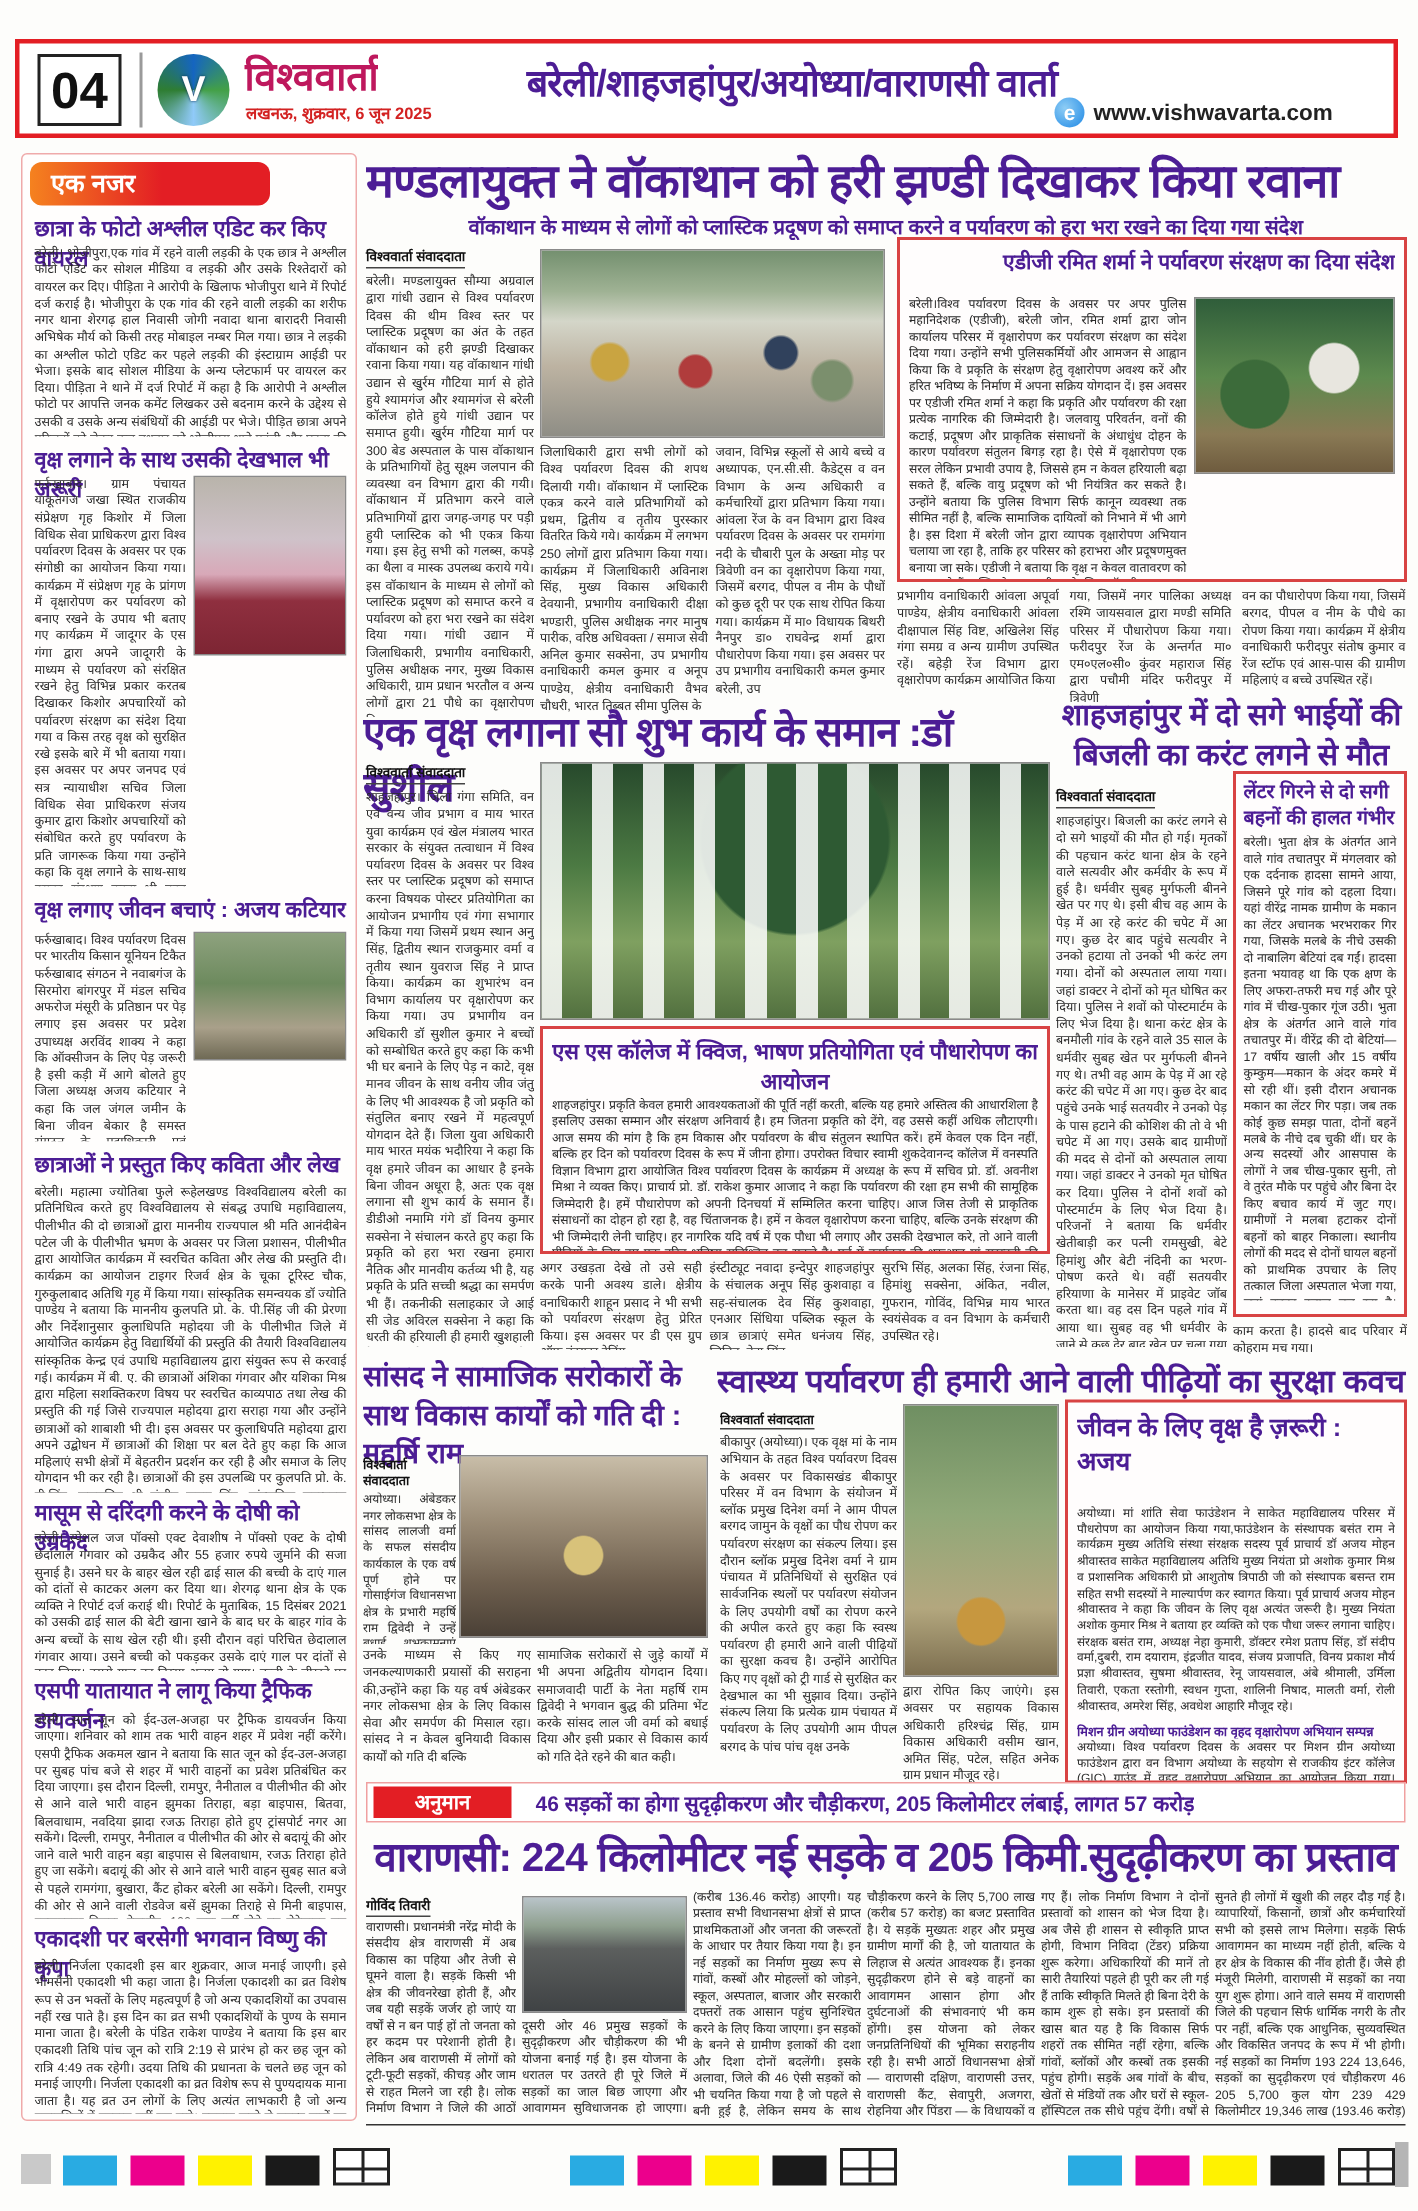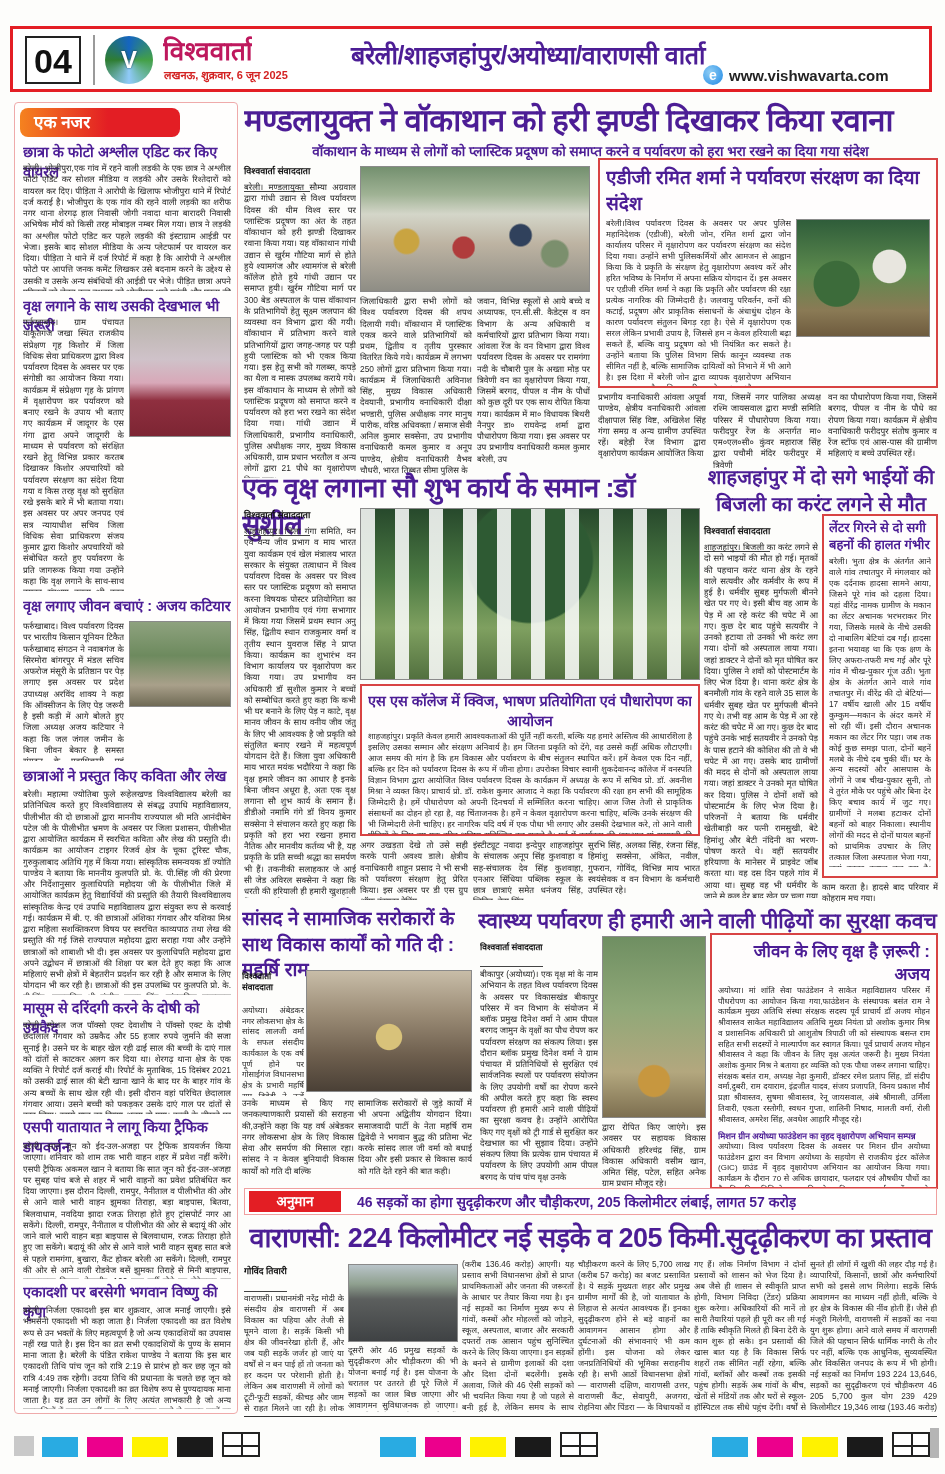--- a/index.html
+++ b/index.html
@@ -2,21 +2,21 @@
 <html><head>
 <meta charset="utf-8">
 <style>
   html,body{margin:0;padding:0;}
   body{width:945px;height:1474px;background:#fdfdfb;position:relative;
        font-family:"Liberation Sans","DejaVu Sans",sans-serif;color:#1a1a1a;}
   .abs{position:absolute;box-sizing:border-box;}
   .bt{font-size:8.4px;line-height:1.34;text-align:justify;color:#2a2a2a;overflow:hidden;}
   .hl{font-weight:bold;color:#4c1d95;overflow:hidden;}
   .rep{font-weight:bold;font-size:9px;color:#111;border-bottom:1px solid #444;
-       display:inline-block;padding-bottom:14px;}
+       display:inline-block;padding-bottom:1px;}
   .photo{border:1px solid #8a8a8a;overflow:hidden;}
   .redbox{border:2px solid #d84343;background:#fffdfd;}
   .p-crowd{background:
      radial-gradient(circle at 20% 60%, #c9a441 0 6%, transparent 7%),
      radial-gradient(circle at 45% 65%, #b03c3c 0 7%, transparent 8%),
      radial-gradient(circle at 70% 55%, #30415c 0 6%, transparent 7%),
      radial-gradient(circle at 85% 70%, #7b8f6d 0 6%, transparent 7%),
      linear-gradient(180deg,#74906f 0%,#9fb294 22%,#d4d6c9 38%,#bdb3a2 62%,#8e8d85 100%);}
   .p-plant{background:
      radial-gradient(circle at 70% 40%, #e8e6df 0 14%, transparent 15%),
@@ -100,21 +100,21 @@
 <div class="abs hl" style="left:244px;top:98px;width:693px;font-size:31px;letter-spacing:-0.5px;text-align:left;">मण्डलायुक्त ने वॉकाथान को हरी झण्डी दिखाकर किया रवाना</div>
 <div class="abs hl" style="left:244px;top:142px;width:693px;font-size:13.5px;text-align:center;font-weight:600;">वॉकाथान के माध्यम से लोगों को प्लास्टिक प्रदूषण को समाप्त करने व पर्यावरण को हरा भरा रखने का दिया गया संदेश</div>
 
 <span class="abs rep" style="left:244px;top:164px;">विश्ववार्ता संवाददाता</span>
 <div class="abs bt" style="left:244px;top:182px;width:112px;height:296px;">बरेली। मण्डलायुक्त सौम्या अग्रवाल द्वारा गांधी उद्यान से विश्व पर्यावरण दिवस की थीम विश्व स्तर पर प्लास्टिक प्रदूषण का अंत के तहत वॉकाथान को हरी झण्डी दिखाकर रवाना किया गया। यह वॉकाथान गांधी उद्यान से खुर्रम गौटिया मार्ग से होते हुये श्यामगंज और श्यामगंज से बरेली कॉलेज होते हुये गांधी उद्यान पर समाप्त हुयी। खुर्रम गौटिया मार्ग पर 300 बेड अस्पताल के पास वॉकाथान के प्रतिभागियों हेतु सूक्ष्म जलपान की व्यवस्था वन विभाग द्वारा की गयी। वॉकाथान में प्रतिभाग करने वाले प्रतिभागियों द्वारा जगह-जगह पर पड़ी हुयी प्लास्टिक को भी एकत्र किया गया। इस हेतु सभी को गलब्स, कपड़े का थैला व मास्क उपलब्ध कराये गये। इस वॉकाथान के माध्यम से लोगों को प्लास्टिक प्रदूषण को समाप्त करने व पर्यावरण को हरा भरा रखने का संदेश दिया गया। गांधी उद्यान में जिलाधिकारी, प्रभागीय वनाधिकारी, पुलिस अधीक्षक नगर, मुख्य विकास अधिकारी, ग्राम प्रधान भरतौल व अन्य लोगों द्वारा 21 पौधे का वृक्षारोपण किया गया।</div>
 <div class="abs photo p-crowd" style="left:360px;top:166px;width:230px;height:126px;"></div>
 <div class="abs bt" style="left:360px;top:296px;width:112px;height:182px;">जिलाधिकारी द्वारा सभी लोगों को विश्व पर्यावरण दिवस की शपथ दिलायी गयी। वॉकाथान में प्लास्टिक एकत्र करने वाले प्रतिभागियों को प्रथम, द्वितीय व तृतीय पुरस्कार वितरित किये गये। कार्यक्रम में लगभग 250 लोगों द्वारा प्रतिभाग किया गया। कार्यक्रम में जिलाधिकारी अविनाश सिंह, मुख्य विकास अधिकारी देवयानी, प्रभागीय वनाधिकारी दीक्षा भण्डारी, पुलिस अधीक्षक नगर मानुष पारीक, वरिष्ठ अधिवक्ता / समाज सेवी अनिल कुमार सक्सेना, उप प्रभागीय वनाधिकारी कमल कुमार व अनूप पाण्डेय, क्षेत्रीय वनाधिकारी वैभव चौधरी, भारत तिब्बत सीमा पुलिस के</div>
 <div class="abs bt" style="left:477px;top:296px;width:113px;height:182px;">जवान, विभिन्न स्कूलों से आये बच्चे व अध्यापक, एन.सी.सी. कैडेट्स व वन विभाग के अन्य अधिकारी व कर्मचारियों द्वारा प्रतिभाग किया गया। आंवला रेंज के वन विभाग द्वारा विश्व पर्यावरण दिवस के अवसर पर रामगंगा नदी के चौबारी पुल के अख्ता मोड़ पर त्रिवेणी वन का वृक्षारोपण किया गया, जिसमें बरगद, पीपल व नीम के पौधों को कुछ दूरी पर एक साथ रोपित किया गया। कार्यक्रम में मा० विधायक बिथरी नैनपुर डा० राघवेन्द्र शर्मा द्वारा पौधारोपण किया गया। इस अवसर पर उप प्रभागीय वनाधिकारी कमल कुमार बरेली, उप</div>
 
 <div class="abs redbox" style="left:598px;top:158px;width:340px;height:230px;padding:4px 6px;overflow:hidden;">
-  <div class="hl" style="font-size:19px;text-align:left;margin-bottom:3px;">एडीजी रमित शर्मा ने पर्यावरण संरक्षण का दिया संदेश</div>
+  <div class="hl" style="font-size:14px;text-align:right;margin-bottom:15px;">एडीजी रमित शर्मा ने पर्यावरण संरक्षण का दिया संदेश</div>
   <div class="photo p-plant" style="float:right;width:132px;height:116px;margin:0 0 4px 5px;"></div>
   <div class="bt" style="height:196px;font-size:8.2px;">बरेली।विश्व पर्यावरण दिवस के अवसर पर अपर पुलिस महानिदेशक (एडीजी), बरेली जोन, रमित शर्मा द्वारा जोन कार्यालय परिसर में वृक्षारोपण कर पर्यावरण संरक्षण का संदेश दिया गया। उन्होंने सभी पुलिसकर्मियों और आमजन से आह्वान किया कि वे प्रकृति के संरक्षण हेतु वृक्षारोपण अवश्य करें और हरित भविष्य के निर्माण में अपना सक्रिय योगदान दें। इस अवसर पर एडीजी रमित शर्मा ने कहा कि प्रकृति और पर्यावरण की रक्षा प्रत्येक नागरिक की जिम्मेदारी है। जलवायु परिवर्तन, वनों की कटाई, प्रदूषण और प्राकृतिक संसाधनों के अंधाधुंध दोहन के कारण पर्यावरण संतुलन बिगड़ रहा है। ऐसे में वृक्षारोपण एक सरल लेकिन प्रभावी उपाय है, जिससे हम न केवल हरियाली बढ़ा सकते हैं, बल्कि वायु प्रदूषण को भी नियंत्रित कर सकते है। उन्होंने बताया कि पुलिस विभाग सिर्फ कानून व्यवस्था तक सीमित नहीं है, बल्कि सामाजिक दायित्वों को निभाने में भी आगे है। इस दिशा में बरेली जोन द्वारा व्यापक वृक्षारोपण अभियान चलाया जा रहा है, ताकि हर परिसर को हराभरा और प्रदूषणमुक्त बनाया जा सके। एडीजी ने बताया कि वृक्ष न केवल वातावरण को शुद्ध करते हैं, बल्कि वे मानव जीवन के लिए ऑक्सीजन, छाया, फल और ईंधन का स्रोत भी हैं। एक वृक्ष अपने जीवनकाल में संरक्षण करता है और कार्बन डाइऑक्साइड को सोखकर वातावरण को शुद्ध बनाता है उन्होंने कहा कि हमें यह सुनिश्चित करना चाहिए कि लगाए गए पौधों की नियमित देखभाल हो और वे पूर्ण विकसित वृक्ष बन सकें। इससे भविष्य की पीढ़ियों को एक स्वच्छ और स्वस्थ वातावरण मिल सकेगा। कार्यक्रम के दौरान विशेष कार्याधिकारी (कल्याण), बरेली जोन, स्टॉफ अफिसर और जोन कार्यालय की सभी शाखाओं के प्रभारी उपस्थित रहे। सभी अधिकारियों ने पर्यावरण संरक्षण की शपथ ली और परिसर में पौधे लगाकर भागीदारी निभाई।</div>
 </div>
 <div class="abs bt" style="left:598px;top:392px;width:108px;height:86px;">प्रभागीय वनाधिकारी आंवला अपूर्वा पाण्डेय, क्षेत्रीय वनाधिकारी आंवला दीक्षापाल सिंह विष्ट, अखिलेश सिंह गंगा समग्र व अन्य ग्रामीण उपस्थित रहें। बहेड़ी रेंज विभाग द्वारा वृक्षारोपण कार्यक्रम आयोजित किया</div>
 <div class="abs bt" style="left:713px;top:392px;width:108px;height:86px;">गया, जिसमें नगर पालिका अध्यक्ष रश्मि जायसवाल द्वारा मण्डी समिति परिसर में पौधारोपण किया गया। फरीदपुर रेंज के अन्तर्गत मा० एम०एल०सी० कुंवर महाराज सिंह द्वारा पचौमी मंदिर फरीदपुर में त्रिवेणी</div>
 <div class="abs bt" style="left:828px;top:392px;width:109px;height:86px;">वन का पौधारोपण किया गया, जिसमें बरगद, पीपल व नीम के पौधे का रोपण किया गया। कार्यक्रम में क्षेत्रीय वनाधिकारी फरीदपुर संतोष कुमार व रेंज स्टॉफ एवं आस-पास की ग्रामीण महिलाएं व बच्चे उपस्थित रहें।</div>
 
 <div class="abs hl" style="left:242px;top:468px;width:458px;font-size:27px;letter-spacing:-0.5px;">एक वृक्ष लगाना सौ शुभ कार्य के समान :डॉ सुशील</div>
 <span class="abs rep" style="left:244px;top:508px;">विश्ववार्ता संवाददाता</span>
 <div class="abs bt" style="left:244px;top:526px;width:112px;height:372px;">शाहजहांपुर। जिला गंगा समिति, वन एवं वन्य जीव प्रभाग व माय भारत युवा कार्यक्रम एवं खेल मंत्रालय भारत सरकार के संयुक्त तत्वाधान में विश्व पर्यावरण दिवस के अवसर पर विश्व स्तर पर प्लास्टिक प्रदूषण को समाप्त करना विषयक पोस्टर प्रतियोगिता का आयोजन प्रभागीय एवं गंगा सभागार में किया गया जिसमें प्रथम स्थान अनु सिंह, द्वितीय स्थान राजकुमार वर्मा व तृतीय स्थान युवराज सिंह ने प्राप्त किया। कार्यक्रम का शुभारंभ वन विभाग कार्यालय पर वृक्षारोपण कर किया गया। उप प्रभागीय वन अधिकारी डॉ सुशील कुमार ने बच्चों को सम्बोधित करते हुए कहा कि कभी भी घर बनाने के लिए पेड़ न काटे, वृक्ष मानव जीवन के साथ वनीय जीव जंतु के लिए भी आवश्यक है जो प्रकृति को संतुलित बनाए रखने में महत्वपूर्ण योगदान देते हैं। जिला युवा अधिकारी माय भारत मयंक भदौरिया ने कहा कि वृक्ष हमारे जीवन का आधार है इनके बिना जीवन अधूरा है, अतः एक वृक्ष लगाना सौ शुभ कार्य के समान हैं। डीडीओ नमामि गंगे डॉ विनय कुमार सक्सेना ने संचालन करते हुए कहा कि प्रकृति को हरा भरा रखना हमारा नैतिक और मानवीय कर्तव्य भी है, यह प्रकृति के प्रति सच्ची श्रद्धा का समर्पण भी हैं। तकनीकी सलाहकार जे आई सी जेड अविरल सक्सेना ने कहा कि धरती की हरियाली ही हमारी खुशहाली हैं। भारत के साथ आज अनेक देश वृक्ष और प्रकृति को बचाने का कार्य कर रही हैं। असिस्टेंट प्रोफेसर डॉ रुपक श्रीवास्तव ने कहा आप सभी बच्चे कहीं भी कोई पेड़</div>
@@ -148,21 +148,21 @@
 
 <div class="abs hl" style="left:478px;top:906px;width:460px;font-size:21px;white-space:nowrap;overflow:hidden;">स्वास्थ्य पर्यावरण ही हमारी आने वाली पीढ़ियों का सुरक्षा कवच</div>
 <div class="abs" style="left:480px;top:936px;width:118px;height:252px;overflow:hidden;">
   <span class="rep" style="font-size:8.5px;">विश्ववार्ता संवाददाता</span>
   <div class="bt" style="margin-top:2px;">बीकापुर (अयोध्या)। एक वृक्ष मां के नाम अभियान के तहत विश्व पर्यावरण दिवस के अवसर पर विकासखंड बीकापुर परिसर में वन विभाग के संयोजन में ब्लॉक प्रमुख दिनेश वर्मा ने आम पीपल बरगद जामुन के वृक्षों का पौध रोपण कर पर्यावरण संरक्षण का संकल्प लिया। इस दौरान ब्लॉक प्रमुख दिनेश वर्मा ने ग्राम पंचायत में प्रतिनिधियों से सुरक्षित एवं सार्वजनिक स्थलों पर पर्यावरण संयोजन के लिए उपयोगी वर्षों का रोपण करने की अपील करते हुए कहा कि स्वस्थ पर्यावरण ही हमारी आने वाली पीढ़ियों का सुरक्षा कवच है। उन्होंने आरोपित किए गए वृक्षों को ट्री गार्ड से सुरक्षित कर देखभाल का भी सुझाव दिया। उन्होंने संकल्प लिया कि प्रत्येक ग्राम पंचायत में पर्यावरण के लिए उपयोगी आम पीपल बरगद के पांच पांच वृक्ष उनके</div>
 </div>
 <div class="abs photo p-field" style="left:602px;top:936px;width:104px;height:182px;"></div>
 <div class="abs bt" style="left:602px;top:1122px;width:104px;height:66px;">द्वारा रोपित किए जाएंगे। इस अवसर पर सहायक विकास अधिकारी हरिश्चंद्र सिंह, ग्राम विकास अधिकारी वसीम खान, अमित सिंह, पटेल, सहित अनेक ग्राम प्रधान मौजूद रहे।</div>
 
 <div class="abs redbox" style="left:710px;top:933px;width:228px;height:256px;padding:4px 6px;overflow:hidden;">
-  <div class="hl" style="font-size:17px;text-align:right;margin-bottom:1px;">जीवन के लिए वृक्ष है ज़रूरी : अजय</div>
+  <div class="hl" style="font-size:17px;text-align:left;margin-bottom:19px;">जीवन के लिए वृक्ष है ज़रूरी : अजय</div>
   <div class="bt" style="font-size:8px;height:142px;">अयोध्या। मां शांति सेवा फाउंडेशन ने साकेत महाविद्यालय परिसर में पौधरोपण का आयोजन किया गया,फाउंडेशन के संस्थापक बसंत राम ने कार्यक्रम मुख्य अतिथि संस्था संरक्षक सदस्य पूर्व प्राचार्य डॉ अजय मोहन श्रीवास्तव साकेत महाविद्यालय अतिथि मुख्य नियंता प्रो अशोक कुमार मिश्र व प्रशासनिक अधिकारी प्रो आशुतोष त्रिपाठी जी को संस्थापक बसन्त राम सहित सभी सदस्यों ने माल्यार्पण कर स्वागत किया। पूर्व प्राचार्य अजय मोहन श्रीवास्तव ने कहा कि जीवन के लिए वृक्ष अत्यंत जरूरी है। मुख्य नियंता अशोक कुमार मिश्र ने बताया हर व्यक्ति को एक पौधा जरूर लगाना चाहिए। संरक्षक बसंत राम, अध्यक्ष नेहा कुमारी, डॉक्टर रमेश प्रताप सिंह, डॉ संदीप वर्मा,दुबरी, राम दयाराम, इंद्रजीत यादव, संजय प्रजापति, विनय प्रकाश मौर्य प्रज्ञा श्रीवास्तव, सुषमा श्रीवास्तव, रेनू जायसवाल, अंबे श्रीमाली, उर्मिला तिवारी, एकता रस्तोगी, स्वधन गुप्ता, शालिनी निषाद, मालती वर्मा, रोली श्रीवास्तव, अमरेश सिंह, अवधेश आहारि मौजूद रहे।</div>
   <div class="hl" style="font-size:8.5px;margin:2px 0 1px;">मिशन ग्रीन अयोध्या फाउंडेशन का वृहद वृक्षारोपण अभियान सम्पन्न</div>
   <div class="bt" style="font-size:8px;height:78px;">अयोध्या। विश्व पर्यावरण दिवस के अवसर पर मिशन ग्रीन अयोध्या फाउंडेशन द्वारा वन विभाग अयोध्या के सहयोग से राजकीय इंटर कॉलेज (GIC) ग्राउंड में वृहद वृक्षारोपण अभियान का आयोजन किया गया। कार्यक्रम के दौरान 70 से अधिक छायादार, फलदार एवं औषधीय पौधों का वैज्ञानिक ट्रिगर विधि से पूजन सहित रोपण किया गया। कार्यक्रम में स्कूल के प्राचार्य, शिक्षकगण, वन विभाग के अधिकारी, छात्र-छात्राएं, स्वयंसेवक व स्थानीय नागरिकों ने भाग लिया।</div>
 </div>
 
 <div class="abs" style="left:244px;top:1188px;width:693px;height:27px;border:1px solid #f0a0a0;background:#fff;">
   <span style="position:absolute;left:4px;top:2px;width:92px;height:21px;background:#e31e24;color:#fff;
                font-weight:bold;font-size:13.5px;text-align:center;line-height:21px;">अनुमान</span>
   <span class="hl" style="position:absolute;left:112px;top:3px;font-size:14px;">46 सड़कों का होगा सुदृढ़ीकरण और चौड़ीकरण, 205 किलोमीटर लंबाई, लागत 57 करोड़</span>
 </div>

